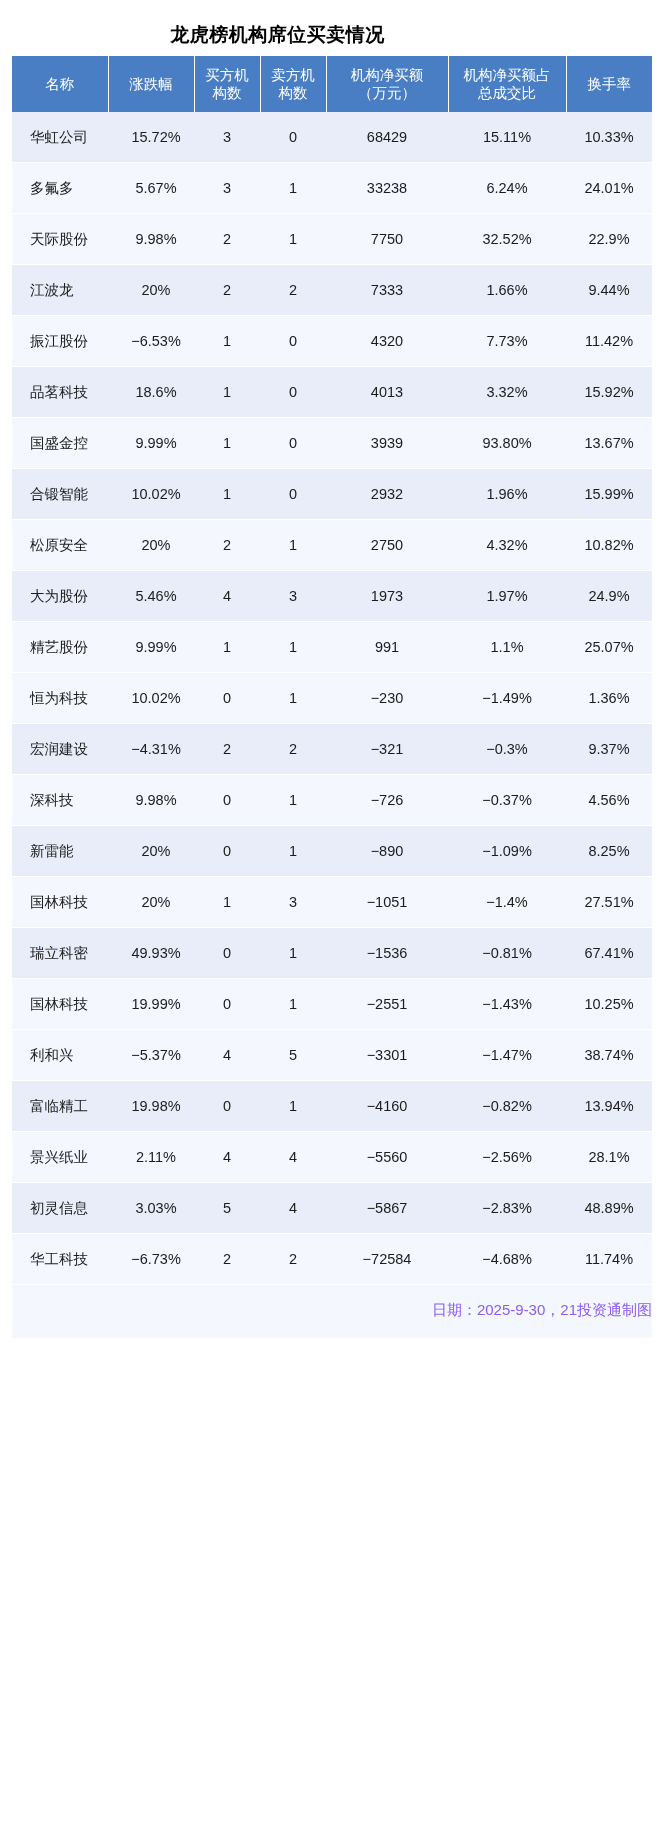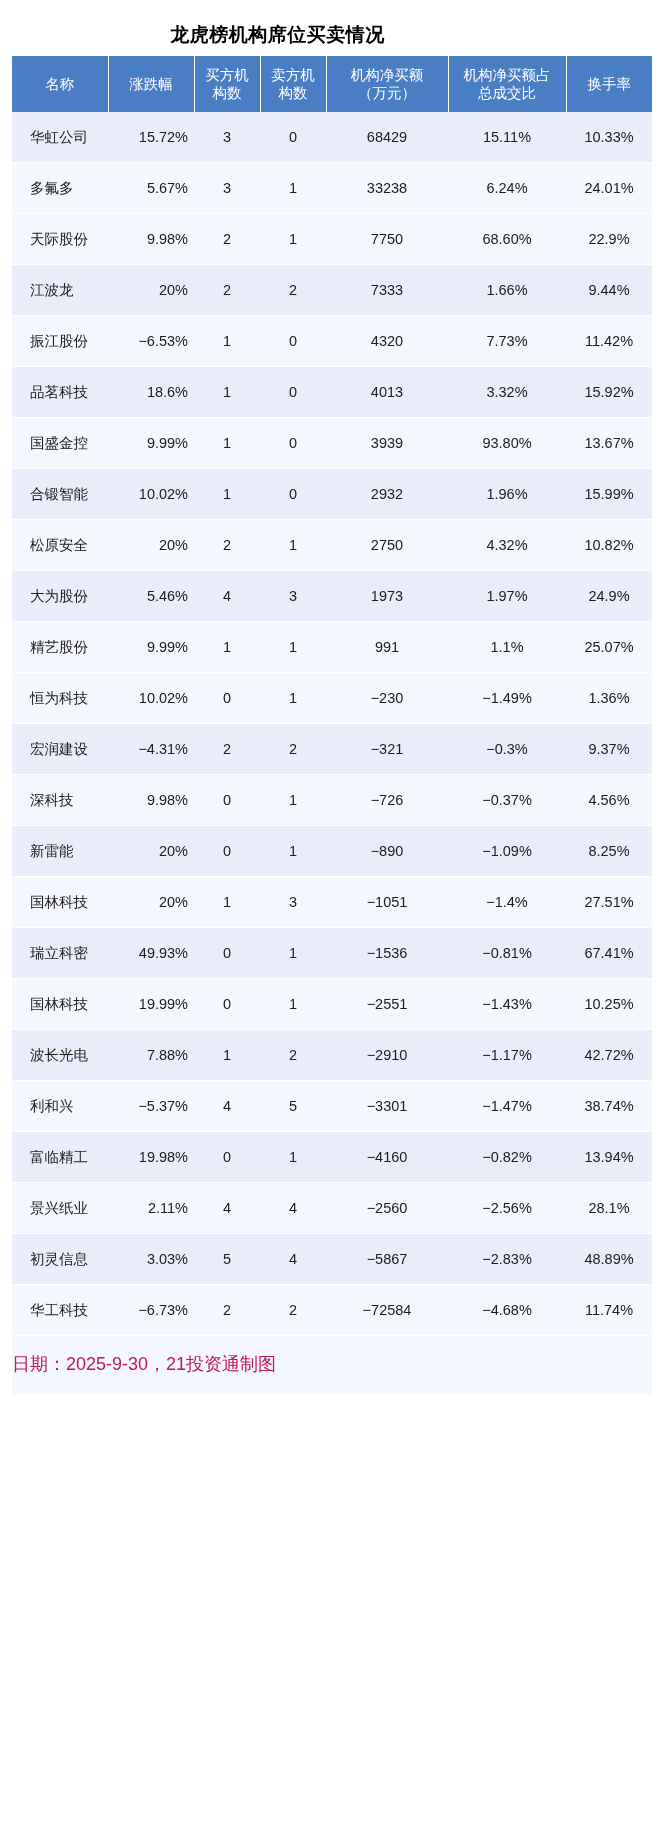--- a/index.html
+++ b/index.html
@@ -54,29 +54,29 @@
     color: #1c1c1c;
     border-bottom: 1px solid #ffffff;
   }
   tbody tr.even td { background: #e8edf9; }
   tbody tr.odd  td { background: #f4f7fd; }
   tbody td.name {
     text-align: left;
     padding-left: 18px;
   }
   tbody td.pct {
-    text-align: right;
+    text-align: center;
     padding-left: 16px;
   }
   .footer {
     width: 640px;
     margin: 0 auto;
-    text-align: left;
-    font-size: 18px;
-    color: #be185d;
+    text-align: right;
+    font-size: 15px;
+    color: #8b5cf6;
     background: #f4f7fd;
     padding: 16px 0 18px 0;
   }
   .colw-name { width: 96px; }
   .colw-pct { width: 86px; }
   .colw-buy { width: 66px; }
   .colw-sell { width: 66px; }
   .colw-net { width: 122px; }
   .colw-ratio { width: 118px; }
   .colw-turn { width: 86px; }
@@ -139,21 +139,21 @@
           <td>33238</td>
           <td>6.24%</td>
           <td>24.01%</td>
         </tr>
         <tr class="odd">
           <td class="name">天际股份</td>
           <td class="pct">9.98%</td>
           <td>2</td>
           <td>1</td>
           <td>7750</td>
-          <td>68.60%</td>
+          <td>32.52%</td>
           <td>22.9%</td>
         </tr>
         <tr class="even">
           <td class="name">江波龙</td>
           <td class="pct">20%</td>
           <td>2</td>
           <td>2</td>
           <td>7333</td>
           <td>1.66%</td>
           <td>9.44%</td>
@@ -277,29 +277,20 @@
         </tr>
         <tr class="odd">
           <td class="name">国林科技</td>
           <td class="pct">19.99%</td>
           <td>0</td>
           <td>1</td>
           <td>−2551</td>
           <td>−1.43%</td>
           <td>10.25%</td>
         </tr>
-        <tr class="even">
-          <td class="name">波长光电</td>
-          <td class="pct">7.88%</td>
-          <td>1</td>
-          <td>2</td>
-          <td>−2910</td>
-          <td>−1.17%</td>
-          <td>42.72%</td>
-        </tr>
         <tr class="odd">
           <td class="name">利和兴</td>
           <td class="pct">−5.37%</td>
           <td>4</td>
           <td>5</td>
           <td>−3301</td>
           <td>−1.47%</td>
           <td>38.74%</td>
         </tr>
         <tr class="even">
@@ -309,21 +300,21 @@
           <td>1</td>
           <td>−4160</td>
           <td>−0.82%</td>
           <td>13.94%</td>
         </tr>
         <tr class="odd">
           <td class="name">景兴纸业</td>
           <td class="pct">2.11%</td>
           <td>4</td>
           <td>4</td>
-          <td>−2560</td>
+          <td>−5560</td>
           <td>−2.56%</td>
           <td>28.1%</td>
         </tr>
         <tr class="even">
           <td class="name">初灵信息</td>
           <td class="pct">3.03%</td>
           <td>5</td>
           <td>4</td>
           <td>−5867</td>
           <td>−2.83%</td>

